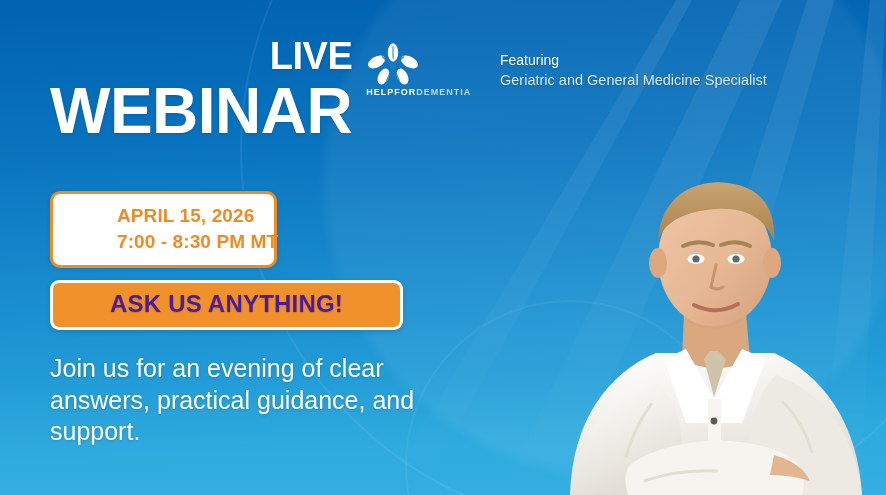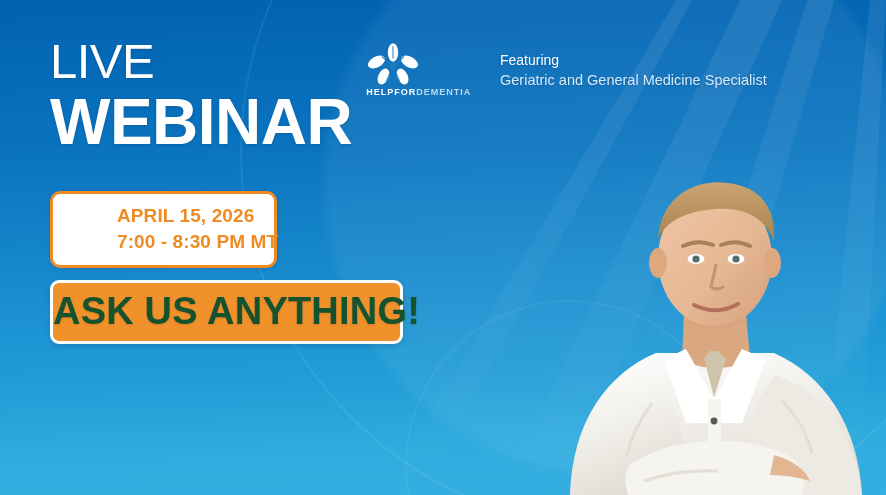--- a/index.html
+++ b/index.html
@@ -58,26 +58,27 @@
     left:50px; top:38px;
     width:420px;
   }
 
   .title-row {
     display:flex;
     align-items:flex-start;
     gap:14px;
   }
   .kicker-live {
-    font-size:49px;
-    font-weight:normal;
+    font-size:38px;
+    font-weight:bold;
     color:#ffffff;
     letter-spacing:-0.5px;
     line-height:0.96;
     text-shadow:0 1px 3px rgba(0,40,80,0.22);
+    text-align:right;
   }
   .kicker-webinar {
     font-size:64px;
     font-weight:bold;
     color:#ffffff;
     letter-spacing:-0.5px;
     line-height:1.12;
     text-shadow:0 1px 3px rgba(0,40,80,0.22);
     margin-top:2px;
   }
@@ -128,23 +129,23 @@
     width:353px;
     background:#f1912c;
     border:3px solid #ffffff;
     border-radius:9px;
     padding:9px 0 11px 0;
     text-align:center;
     box-shadow:0 2px 5px rgba(0,30,60,0.18);
     cursor:pointer;
   }
   .cta-label {
-    color:#14532d;
-    font-weight:bold;
-    font-size:38px;
+    color:#4c1d95;
+    font-weight:bold;
+    font-size:24px;
     line-height:1;
     letter-spacing:0.2px;
     white-space:nowrap;
     text-shadow:0 1px 2px rgba(120,60,0,0.22);
   }
 
   
   .blurb {
     position:absolute;
     left:50px; top:353px;
@@ -256,20 +257,21 @@
 
   <div class="date-box">
     <div class="date-line">APRIL 15, 2026</div>
     <div class="date-line">7:00 - 8:30 PM MT</div>
   </div>
 
   <div class="cta">
     <div class="cta-label">ASK US ANYTHING!</div>
   </div>
 
+  <div class="blurb">Join us for an evening of clear answers, practical guidance, and support.</div>
 
   <div class="speaker-text">
     <div class="speaker-pre">Featuring</div>
     <div class="speaker-role">Geriatric and General Medicine Specialist</div>
   </div>
 
   <div class="portrait">
     <svg width="352" height="332" viewBox="0 0 352 332">
       <defs>
         <linearGradient id="skin" x1="0" y1="0" x2="1" y2="1">

